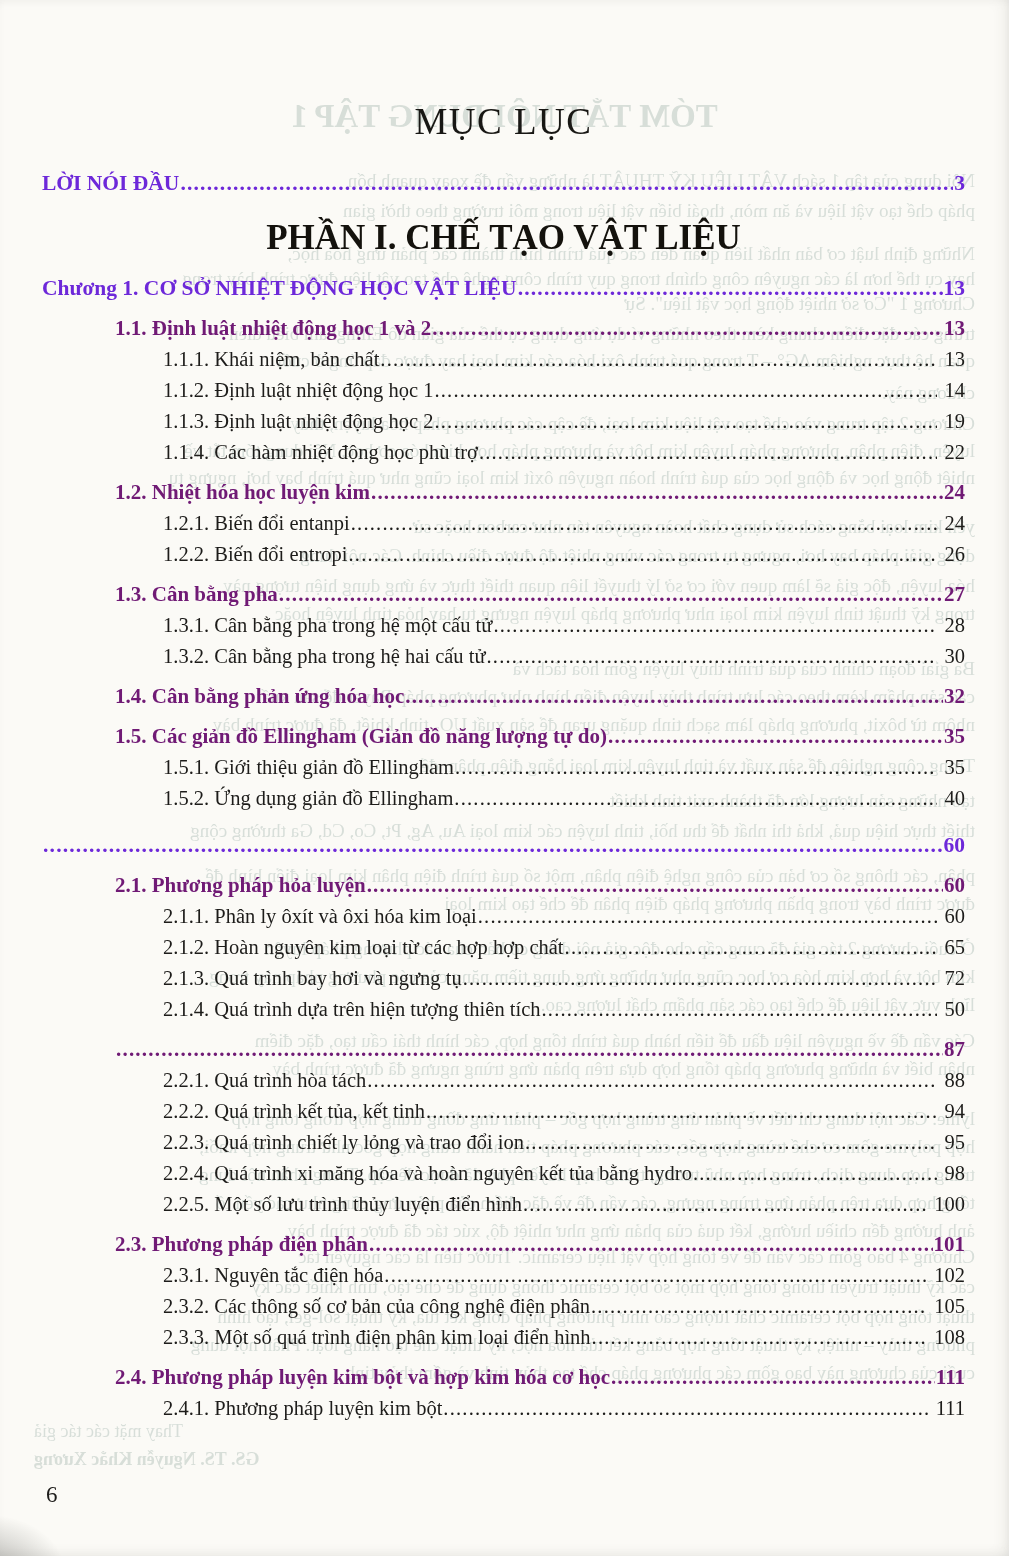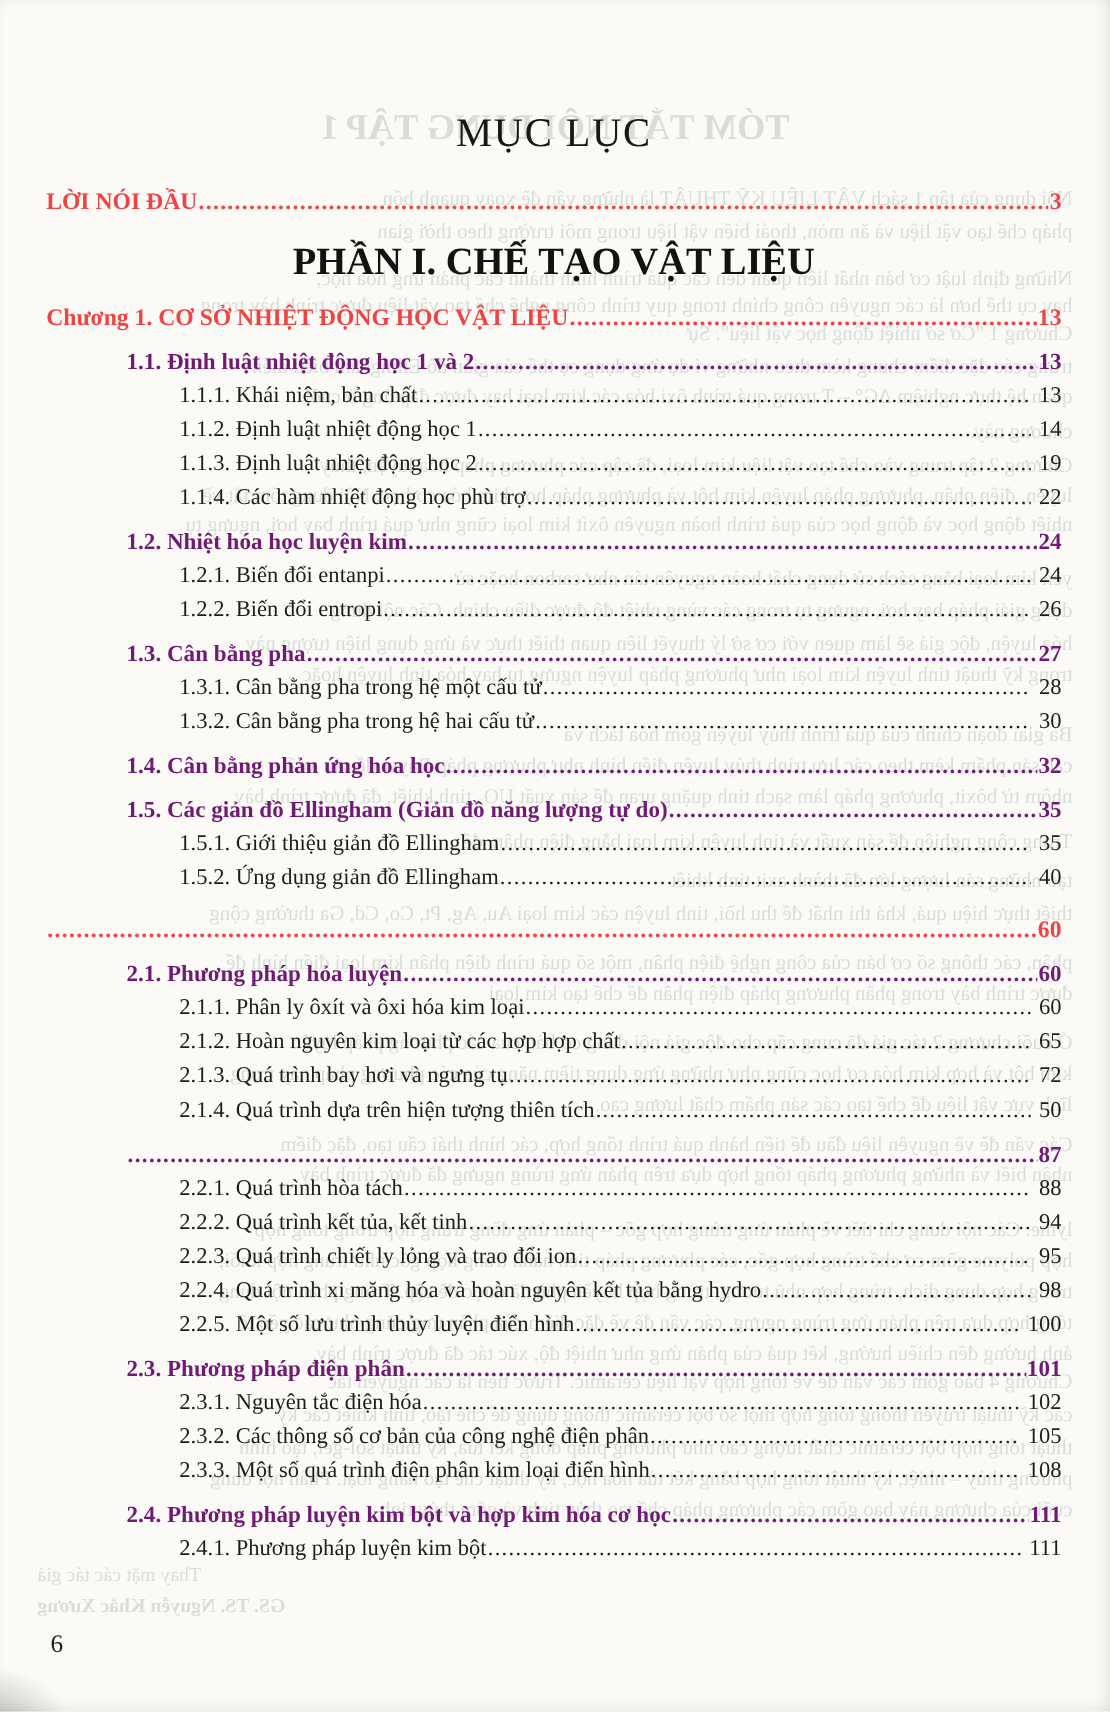--- a/index.html
+++ b/index.html
@@ -44,21 +44,21 @@
   .row { display:flex; align-items:baseline; }
   .row .label { white-space:nowrap; }
   .row .dots {
     flex:1 1 auto; overflow:hidden; white-space:nowrap;
     letter-spacing:1.2px; margin:0 1px;
   }
   .row .dots::after {
     content:"..................................................................................................................................................................................................................................................................................";
   }
   .row .pg { white-space:nowrap; }
-  .row.chapter { font-weight:bold; font-size:21.5px; line-height:31px; margin-top:16px; color:#ef4444; }
+  .row.chapter { font-weight:bold; font-size:21.5px; line-height:31px; margin-top:16px; color:#6d28d9; }
   .row.section { font-weight:bold; font-size:21px;  line-height:31px; margin-top:9px; padding-left:73px; color:#701a75; }
   .row.sub     { font-weight:normal; font-size:20.5px; line-height:31px; padding-left:121px; }
   .row.sub .pg { padding-left:7px; }
   .row.part {
     display:block; text-align:center;
     font-weight:bold; font-size:35px; line-height:38px;
     margin:20px 0 12px 0;
     color:#14120d;
   }
   .footer-num {

